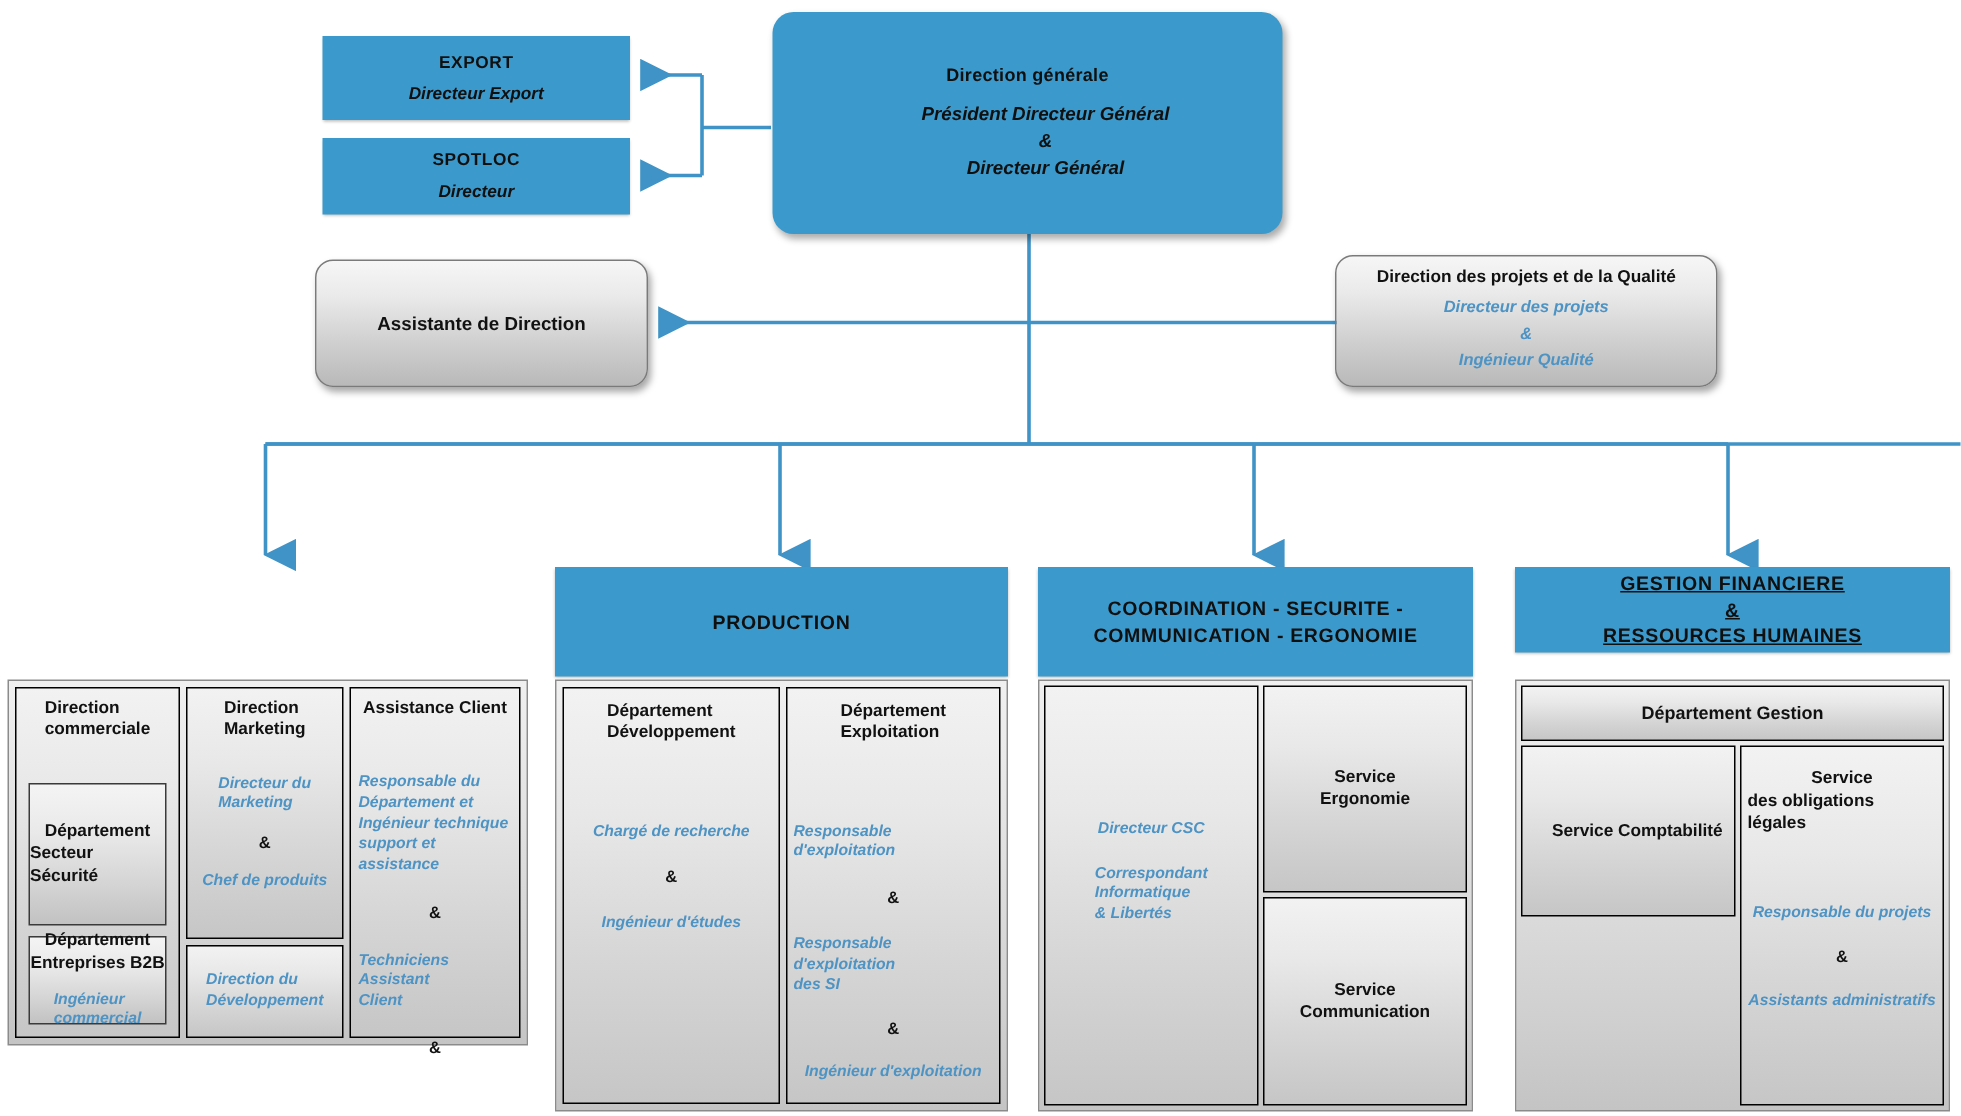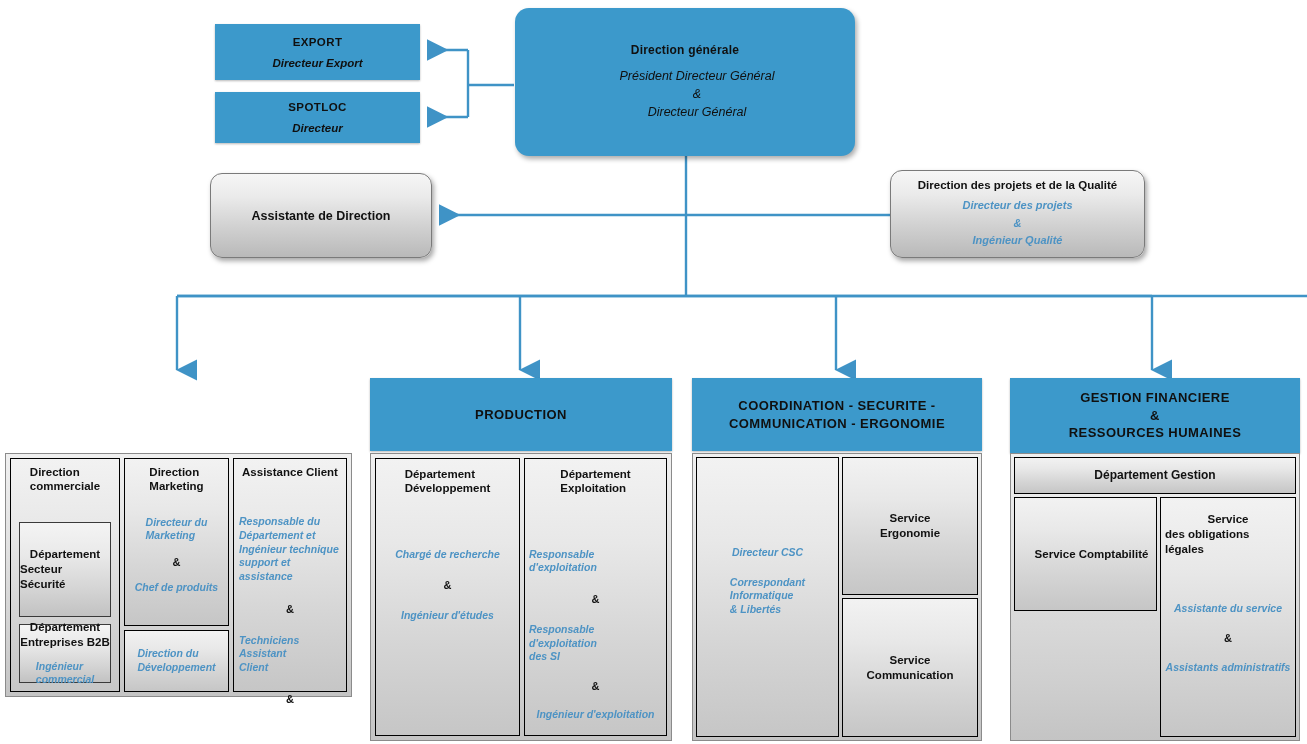--- a/index.html
+++ b/index.html
@@ -34,21 +34,21 @@
     border:1px solid #8d8d8d;
   }
   .inner-card{
     background:linear-gradient(180deg,#f4f4f4 0%,#e9e9e9 35%,#d4d4d4 72%,#c2c2c2 100%);
     border:1px solid #3a3a3a;
   }
   .t-amp{font-weight:bold;color:#111;}
 
   
   .dg-title{font-size:12px;font-weight:bold;letter-spacing:.2px;}
-  .dg-sub{font-size:12.5px;font-style:italic;font-weight:normal;line-height:1.45;margin-top:10px;margin-left:24px;}
+  .dg-sub{font-size:12.5px;font-style:italic;font-weight:bold;line-height:1.45;margin-top:10px;margin-left:24px;}
 
   .sm-title{font-size:11.5px;font-weight:bold;letter-spacing:.4px;}
   .sm-sub{font-size:11.5px;font-style:italic;font-weight:bold;margin-top:9px;}
 
   .asst-title{font-size:12.5px;font-weight:bold;}
   .dpq-title{font-size:11.5px;font-weight:bold;}
   .dpq-sub{font-size:11px;font-style:italic;font-weight:bold;color:#4d93c4;line-height:1.6;margin-top:6px;}
 
   .colhdr{font-size:13px;font-weight:bold;letter-spacing:.45px;line-height:1.35;}
   .sub-hdr{font-size:11.5px;font-weight:bold;line-height:1.25;}
@@ -257,21 +257,21 @@
         <div class="body-bk">Service</div>
         <div class="body-bk">Ergonomie</div>
       </div>
       <div class="panel" style="flex:1;display:flex;flex-direction:column;align-items:center;justify-content:center;">
         <div class="body-bk">Service</div>
         <div class="body-bk">Communication</div>
       </div>
     </div>
   </div>
 
-  <div class="box blue" style="left:1010px;top:378px;width:290px;height:75px;">
+  <div class="box blue" style="left:1010px;top:378px;width:290px;height:57px;text-decoration:underline;">
     <div class="colhdr">
       <div>GESTION FINANCIERE</div>
       <div>&amp;</div>
       <div>RESSOURCES HUMAINES</div>
     </div>
   </div>
 
   <div style="position:absolute;left:1010px;top:453px;width:290px;height:288px;
               background:linear-gradient(180deg,#f0f0f0 0%,#e1e1e1 40%,#cfcfcf 80%,#c4c4c4 100%);
               border:1px solid #8b8b8b;box-sizing:border-box;display:flex;flex-direction:column;padding:3px;gap:3px;">
@@ -283,20 +283,20 @@
     <div style="flex:1;display:flex;gap:3px;">
       <div style="width:143px;display:flex;flex-direction:column;gap:3px;">
         <div class="panel" style="height:112px;display:flex;align-items:center;justify-content:center;padding-left:12px;">
           <div class="body-bk">Service Comptabilité</div>
         </div>
       </div>
 
       <div class="panel" style="flex:1;display:flex;flex-direction:column;align-items:center;padding:14px 4px;box-sizing:border-box;">
         <div class="body-bk">Service</div>
         <div class="body-bk">des obligations légales</div>
-        <div class="body-it" style="margin-top:45px;">Assistante du service</div>
+        <div class="body-it" style="margin-top:45px;">Responsable du projets</div>
         <div class="t-amp" style="font-size:11px;margin-top:17px;">&amp;</div>
         <div class="body-it" style="margin-top:17px;">Assistants administratifs</div>
       </div>
     </div>
   </div>
 
 </div>
 
 </body></html>

